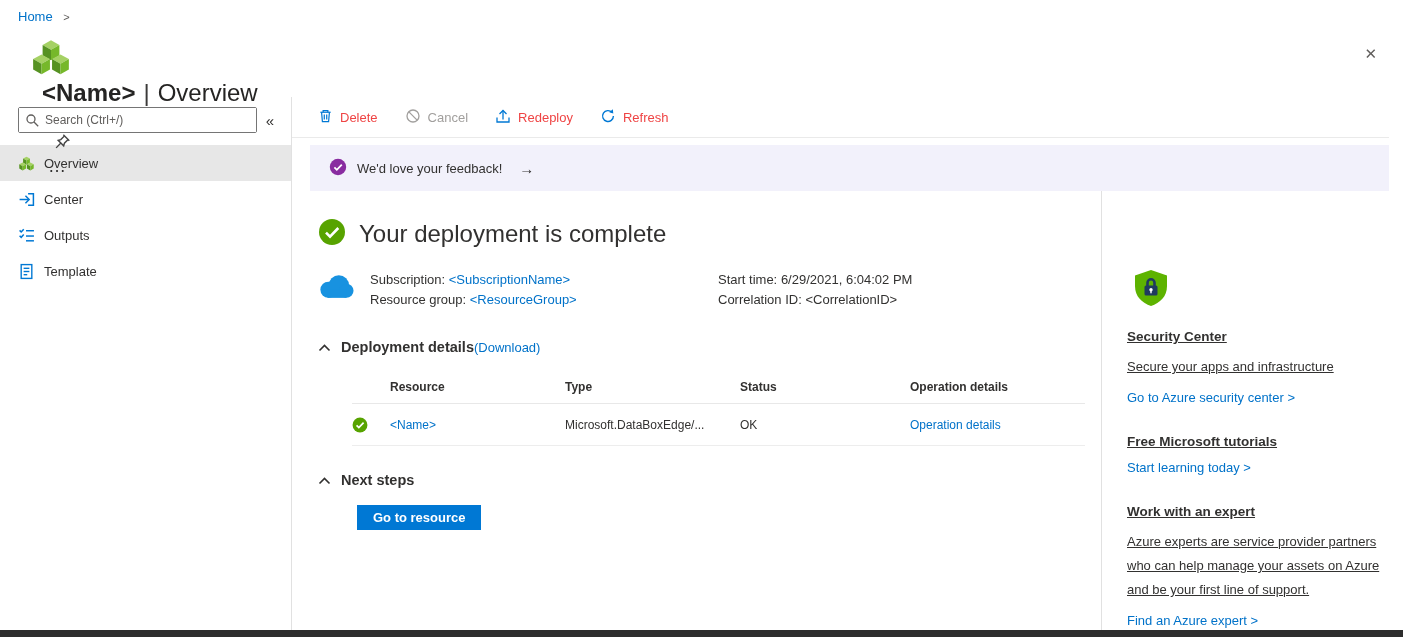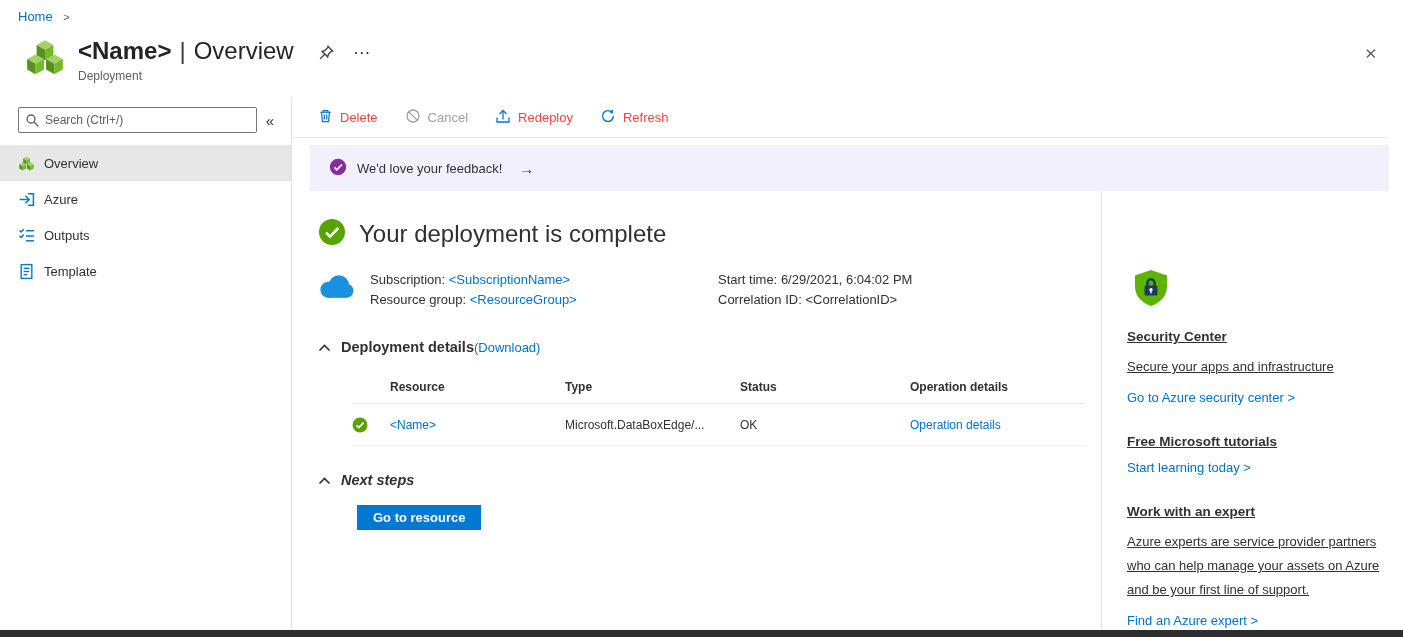--- a/index.html
+++ b/index.html
@@ -5,21 +5,21 @@
   * { box-sizing: border-box; margin: 0; padding: 0; }
   html,body { background:#fff; }
   body { font-family: "Liberation Sans", sans-serif; color:#323130; }
   .page { position:relative; width:1403px; height:637px; background:#fff; overflow:hidden; }
 
   
   header { position:relative; height:97px; }
   .breadcrumb { position:absolute; top:9px; left:18px; font-size:13px; }
   .breadcrumb a { color:#0072c9; text-decoration:none; cursor:pointer; }
   .breadcrumb .sep { color:#605e5c; font-size:11px; margin-left:7px; }
-  .title-row { position:absolute; top:36px; left:24px; display:flex; align-items:flex-start; }
+  .title-row { position:absolute; top:36px; left:30px; display:flex; align-items:flex-start;flex-direction:column; }
   .app-icon { width:42px; height:42px; display:inline-block; }
   .title-text { margin-left:12px; }
   .title-line { font-size:24px; line-height:30px; color:#252423; white-space:nowrap; }
   .t-name { font-weight:bold; }
   .t-sep { margin:0 8px; color:#3b3a39; font-weight:300; }
   .subtitle { font-size:12px; color:#605e5c; margin-top:3px; }
   .pin { margin:8px 0 0 24px; cursor:pointer; }
   .more { margin:2px 0 0 18px; font-size:18px; color:#323130; letter-spacing:1px; cursor:pointer; }
   .close { position:absolute; top:45px; right:26px; font-size:15px; color:#605e5c; cursor:pointer; }
 
@@ -164,21 +164,21 @@
           <span>Overview</span>
         </div>
         <div class="nav-item">
           <span class="ic">
             <svg width="17" height="17" viewBox="0 0 16 16" fill="none" stroke="#0078d4" stroke-width="1.4">
               <path d="M1.5 8 h8.5"></path>
                 <path d="M7 4.5 L10.5 8 7 11.5"></path>
                 <path d="M9.5 2.5 h5 v11 h-5"></path>
             </svg>
           </span>
-          <span>Azure</span>
+          <span>Center</span>
         </div>
         <div class="nav-item">
           <span class="ic">
             <svg width="17" height="17" viewBox="0 0 16 16" fill="none" stroke="#0078d4" stroke-width="1.4">
               <path d="M1.5 3.2 l1.5 1.5 2.4-2.6"></path>
                 <line x1="7.5" y1="3.5" x2="15" y2="3.5"></line>
               <path d="M1.5 8.2 l1.5 1.5 2.4-2.6"></path>
                 <line x1="7.5" y1="8.5" x2="15" y2="8.5"></line>
               <line x1="7.5" y1="13" x2="15" y2="13"></line>
             </svg>
@@ -326,21 +326,21 @@
                   <path d="M8 14.6 l4 4 L20.3 10" stroke="#fff" stroke-width="3" fill="none"></path>
                 </svg>
               </div>
               <a class="link">&lt;Name&gt;</a>
               <div>Microsoft.DataBoxEdge/...</div>
               <div>OK</div>
               <a class="link">Operation details</a>
             </div>
           </div>
 
-          <div class="section-head" style="margin-top:26px;font-style:italic;">
+          <div class="section-head" style="margin-top:26px;">
             <span class="chev">
               <svg width="13" height="9" viewBox="0 0 13 9" fill="none" stroke="#323130" stroke-width="1.6">
                 <path d="M1.5 7.5 L6.5 2.5 11.5 7.5"></path>
               </svg>
             </span>
             <span class="section-title">Next steps</span>
           </div>
 
           <button class="go-btn">Go to resource</button>
         </main>

